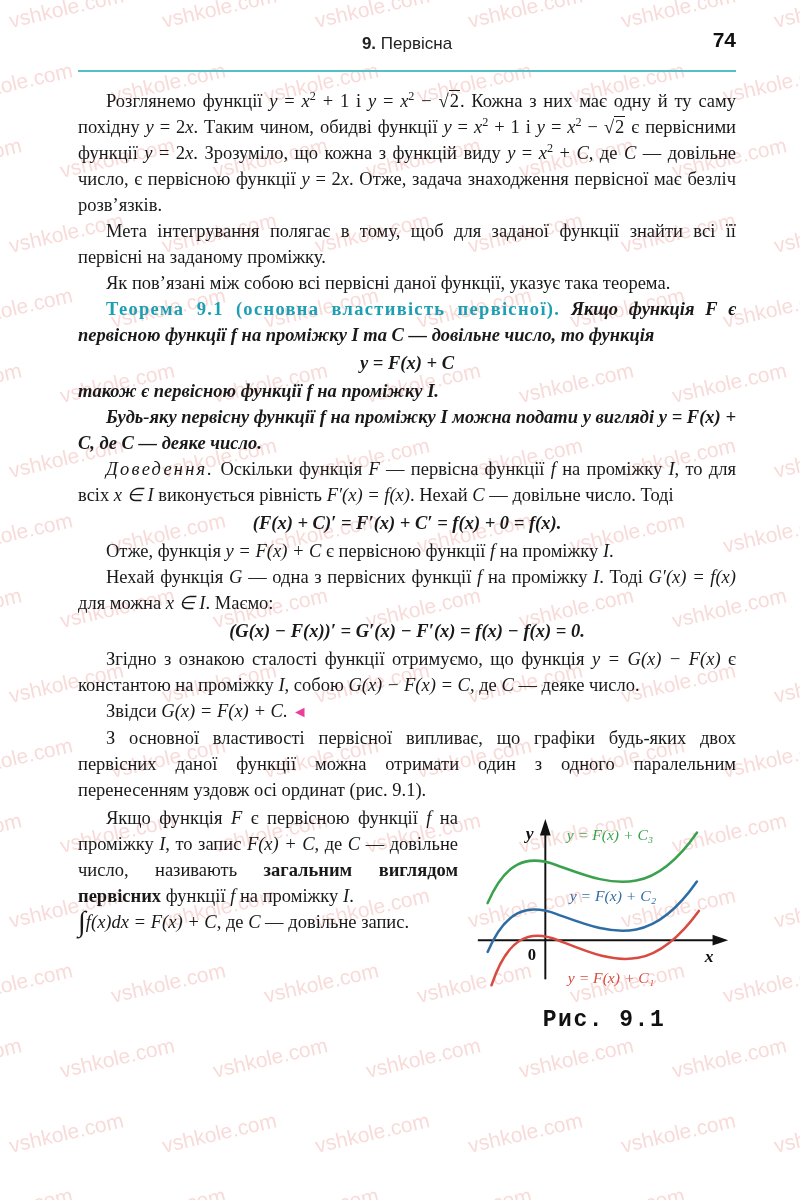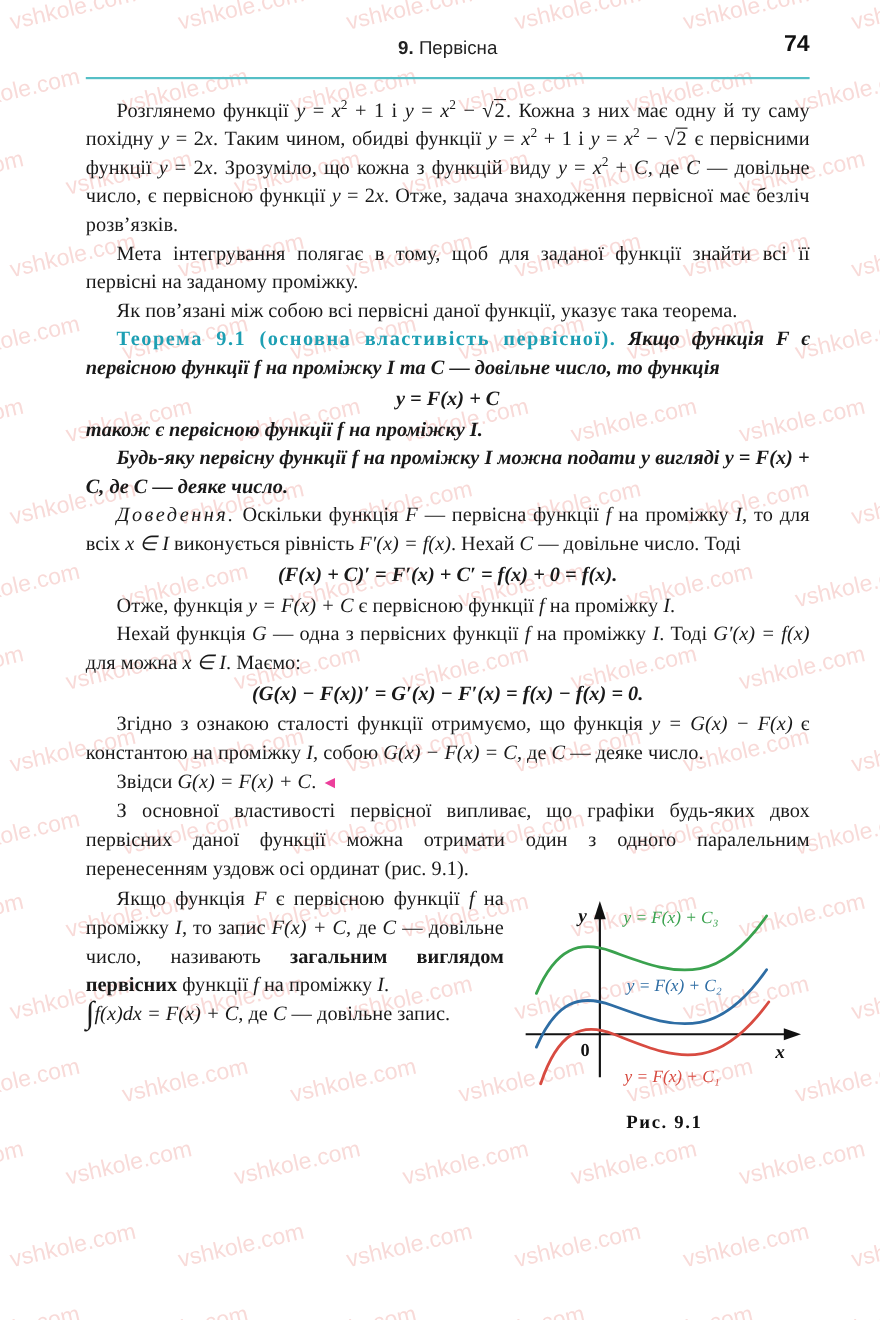--- a/index.html
+++ b/index.html
@@ -44,22 +44,22 @@
   .seg-sup{font-size:0.66em; vertical-align:super; line-height:0;}
   .seg-rad{border-top:1.6px solid currentColor; padding:0 1px;}
   .seg-marker{color:var(--marker,#ec3f9b); font-size:0.85em;}
   .seg-int{font-size:1.55em; line-height:0; vertical-align:-0.12em;}
   
   .cols{display:flex; margin-top:2px; font-size:18.5px; line-height:26px; text-align:justify;}
   .col-left{flex:1 1 auto; min-width:0;}
   .figure{width:278px; flex:0 0 278px; padding-left:14px; box-sizing:border-box; text-align:center;}
   .figure svg{display:block; margin:8px auto 0;}
   .fig-caption{
-    font-family:Liberation Serif, serif; font-weight:700;
-    font-size:17px; letter-spacing:1.5px; margin-top:8px; color:#111;
+    font-family:Liberation Mono, monospace; font-weight:700;
+    font-size:23px; letter-spacing:1.5px; margin-top:8px; color:#111;
   }
 </style>
 </head>
 <body>
 
 <div class="page">
 
   <div class="wm-layer" id="wm-layer">
       <span class="wm" style="left: 8px; top: -4px;">vshkole.com</span>
       <span class="wm" style="left: 161px; top: -4px;">vshkole.com</span>

